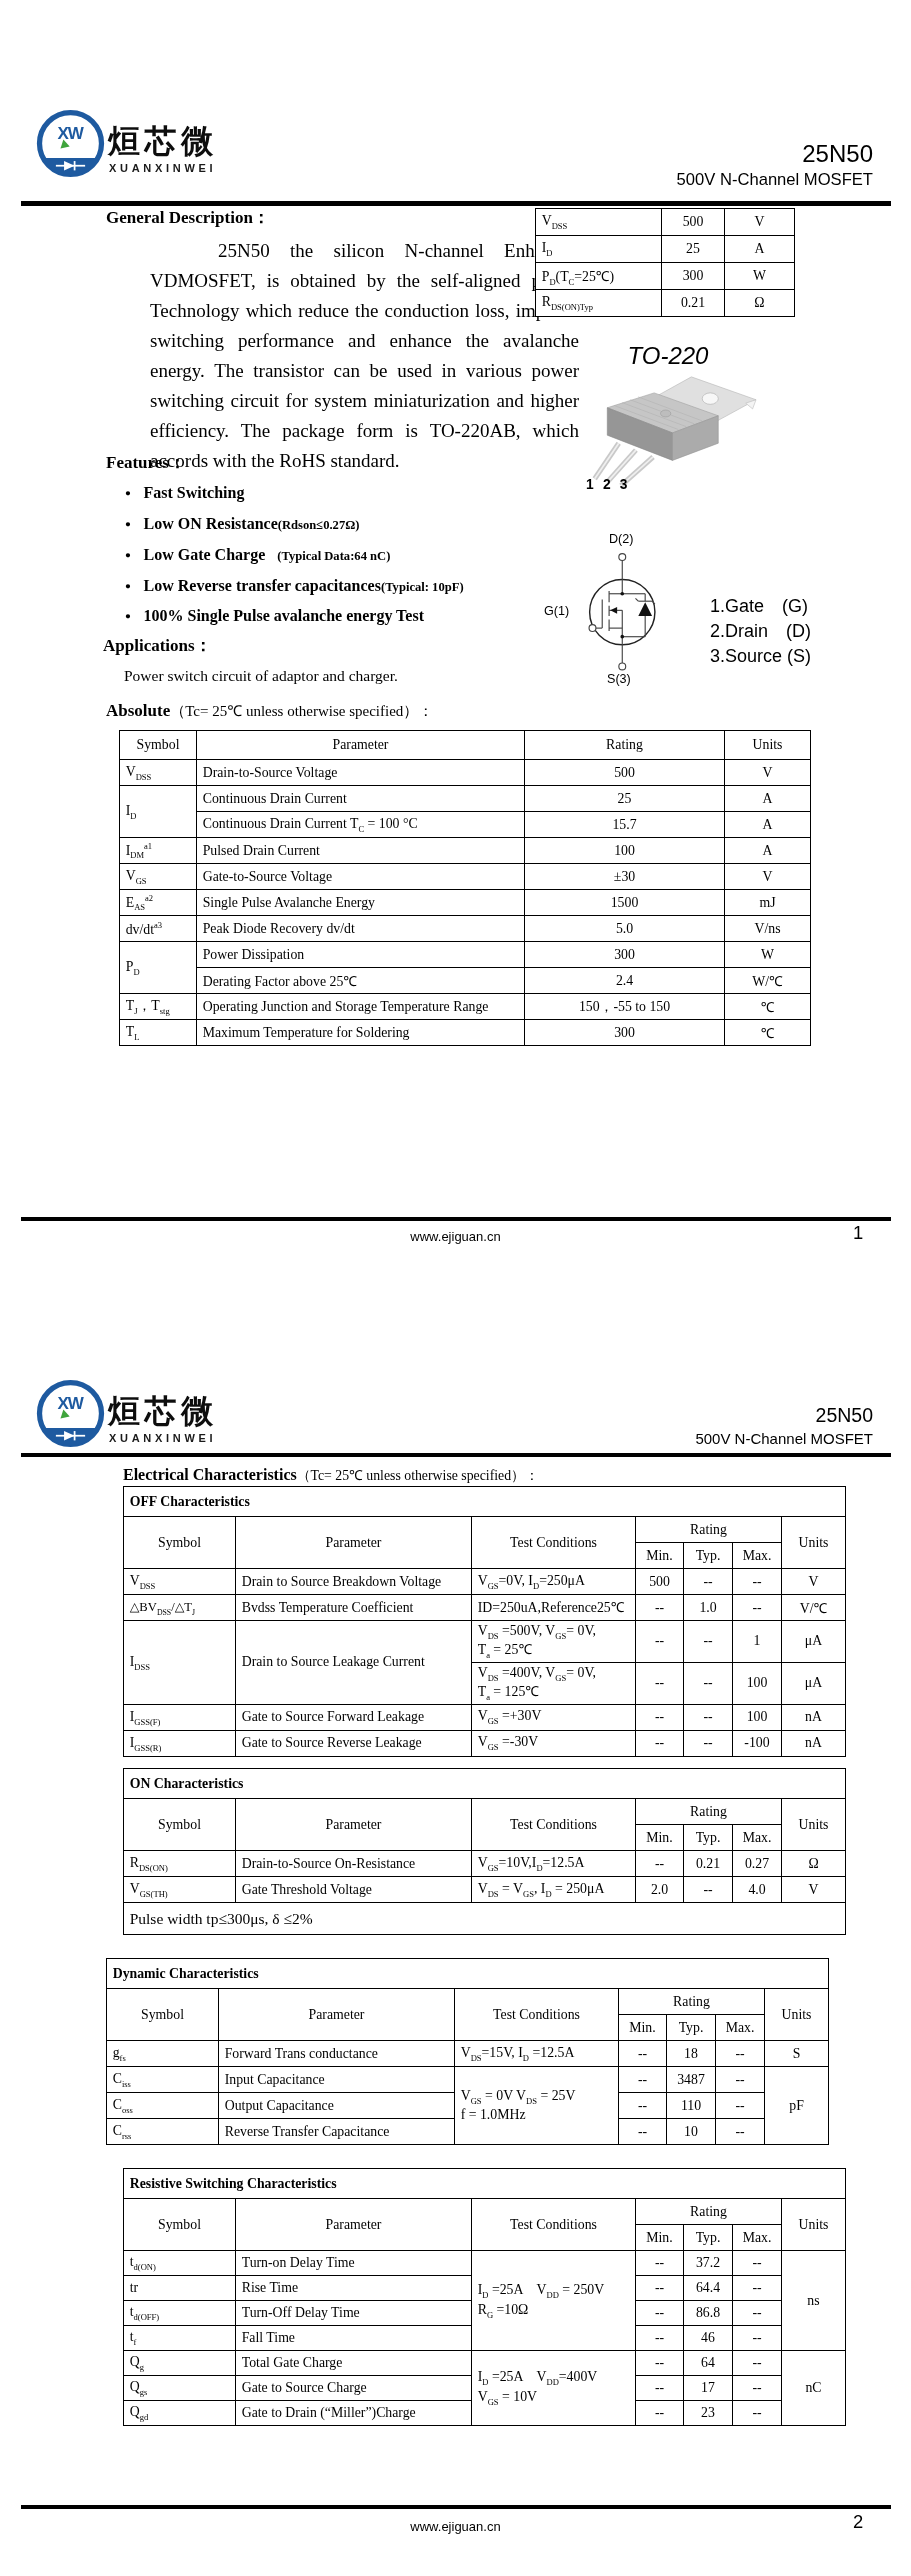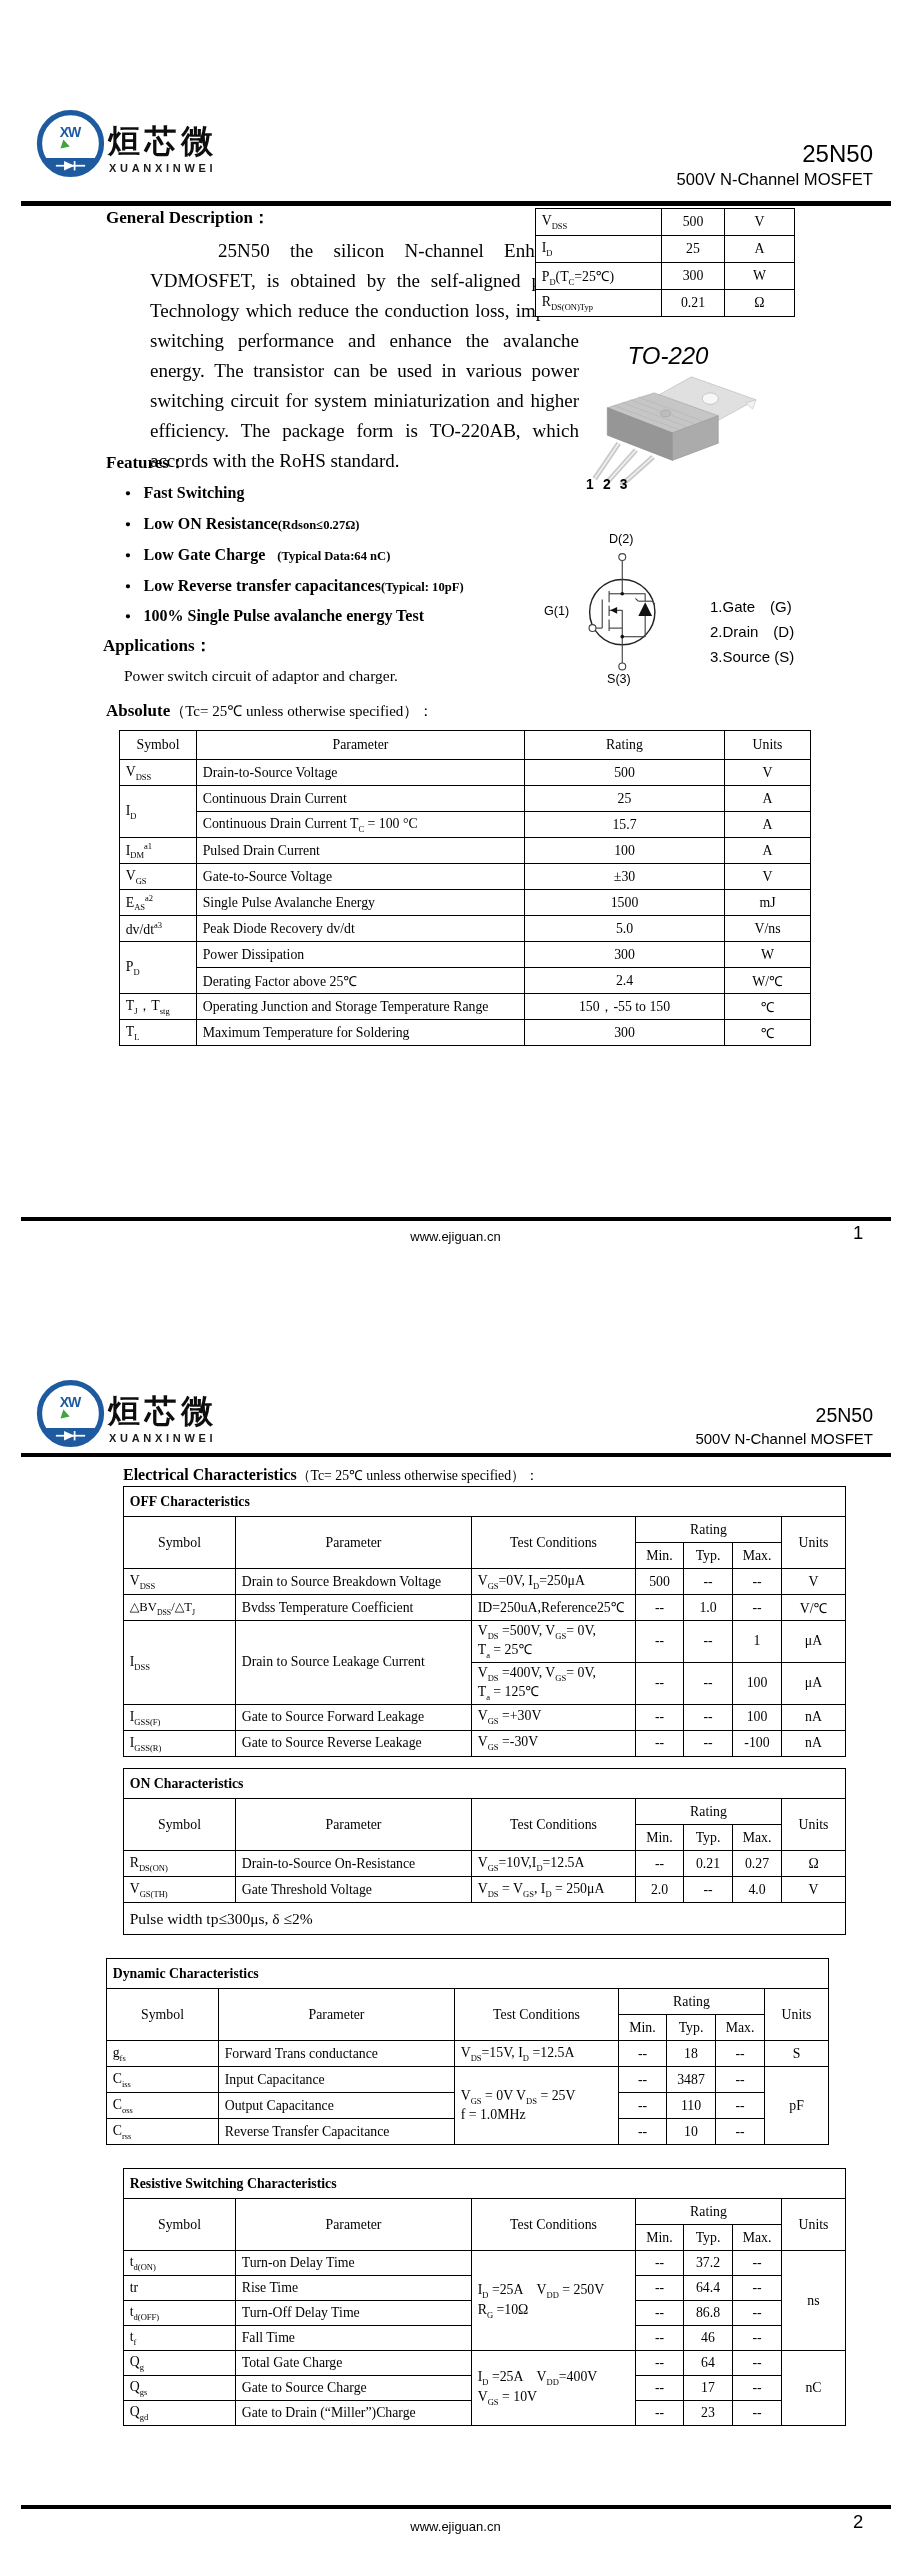--- a/index.html
+++ b/index.html
@@ -8,21 +8,21 @@
   .page{position:absolute;left:0;width:911px;height:1288px;}
   #page1{top:0;} #page2{top:1288px;}
   .abs{position:absolute;}
   .rule{position:absolute;left:20.7px;width:870px;background:#000;}
   .sans{font-family:"Liberation Sans",sans-serif;}
 
   
   .logo-cn{font-size:32px;font-weight:700;letter-spacing:4.6px;color:#0d0d0d;line-height:1;}
   .logo-en{font-size:11px;font-weight:600;letter-spacing:3.7px;color:#1a1a1a;
            font-family:"Liberation Sans",sans-serif;line-height:1;}
-  .logo-mono{font-family:"Liberation Sans",sans-serif;font-weight:700;font-size:14px;
+  .logo-mono{font-family:"Liberation Sans",sans-serif;font-weight:700;font-size:17px;
              color:#1e5aa0;letter-spacing:-1.1px;}
 
   
   .part{font-size:24px;line-height:1;}
   .subtitle{font-size:16.6px;line-height:1;}
 
   
   .h-serif{font-weight:700;font-size:17px;line-height:1.15;}
   .gd-body{width:429px;font-size:19px;line-height:30px;text-align:justify;text-indent:68px;margin-left:44px;}
   .feat-line{display:flex;align-items:baseline;font-weight:700;font-size:16px;}
@@ -42,21 +42,21 @@
   td.c{text-align:center;}
   td.sym{font-size:15px;}
   td.tc{font-size:12px;line-height:1.3;padding:1.1px 4.6px;}
   tr.maj td{border-top:1.1px solid #000;}
   sub{font-size:0.62em;} sup{font-size:0.62em;}
   .h45{height:26px;} .h46{height:26px;} .h44{height:25px;} .h47{height:27px;}
   .h50{height:29px;} .h52{height:30px;} .h56{height:32px;} .h62{height:36px;}
 
   .qt td{border:1.1px solid #000 !important;font-size:15.5px;}
 
-  .legend-line{font-size:15px;line-height:25px;}
+  .legend-line{font-size:18px;line-height:25px;}
   .pin-label{font-size:12.6px;}
   .pin-nums span{font-weight:700;font-size:13.8px;margin-right:9.2px;}
   .footer-site{width:911px;text-align:center;font-size:13px;}
   .pagenum{font-size:18.4px;}
 </style>
 </head>
 <body>
 
 <div class="sheet">
 

